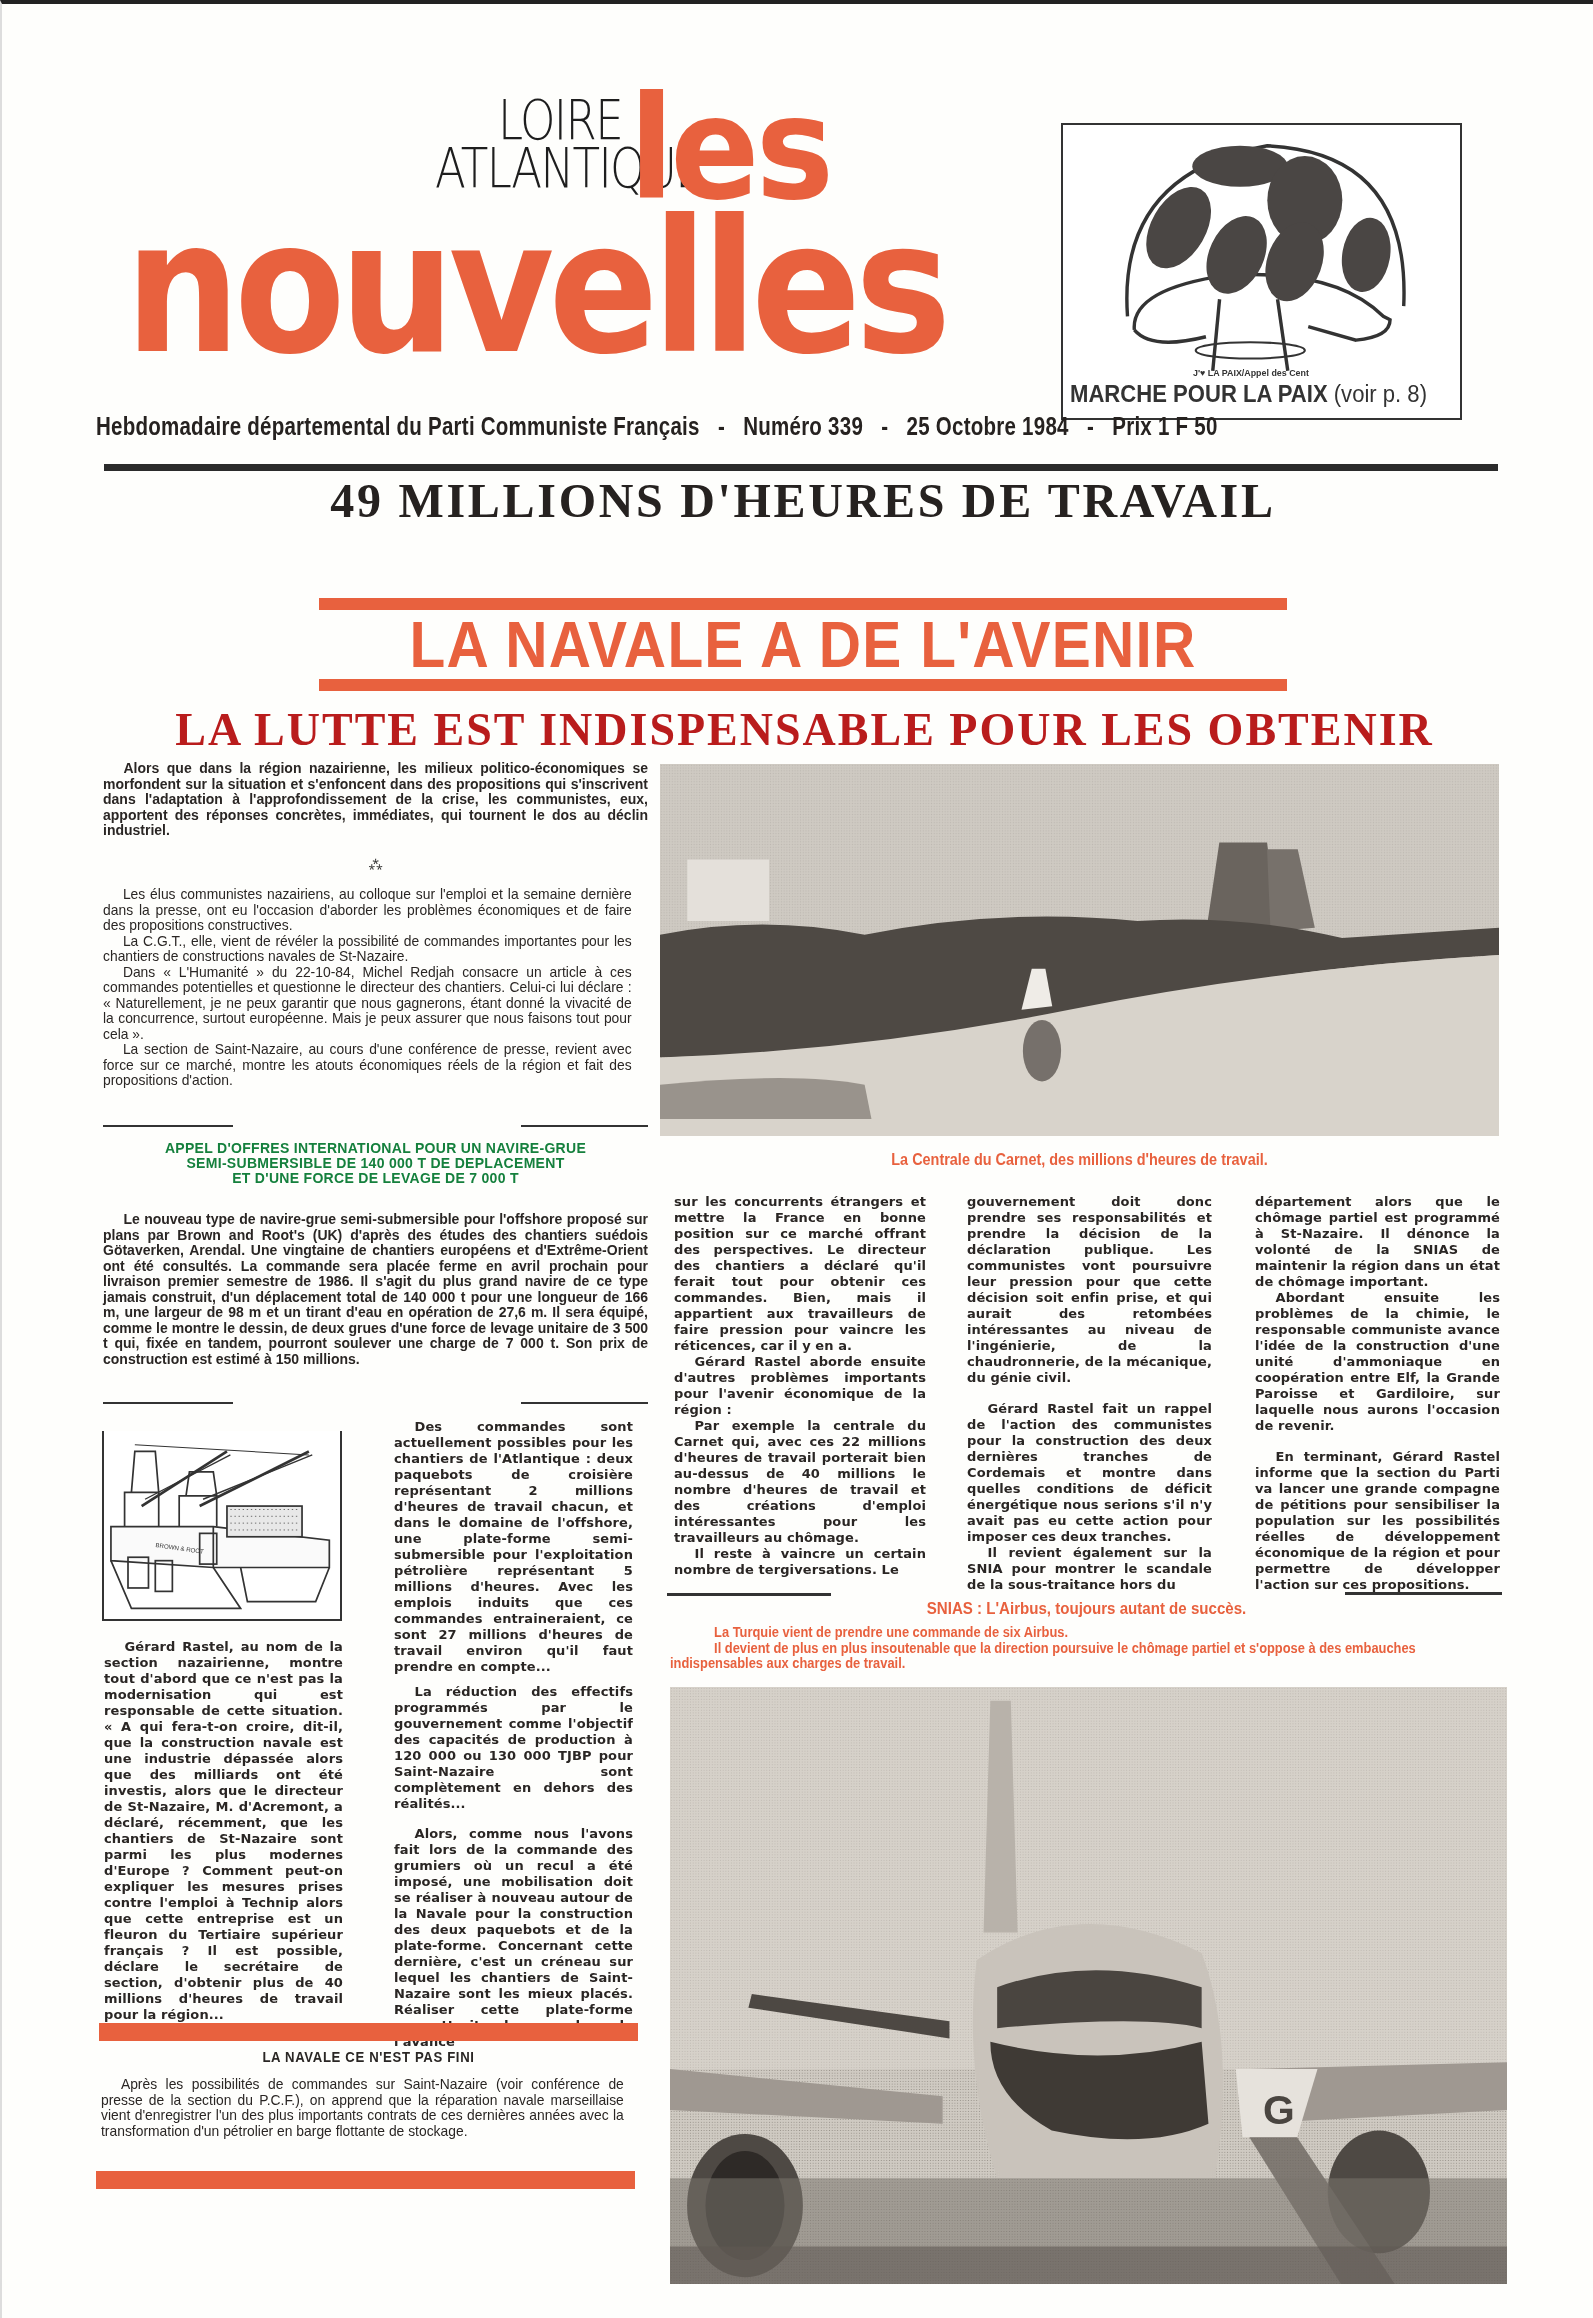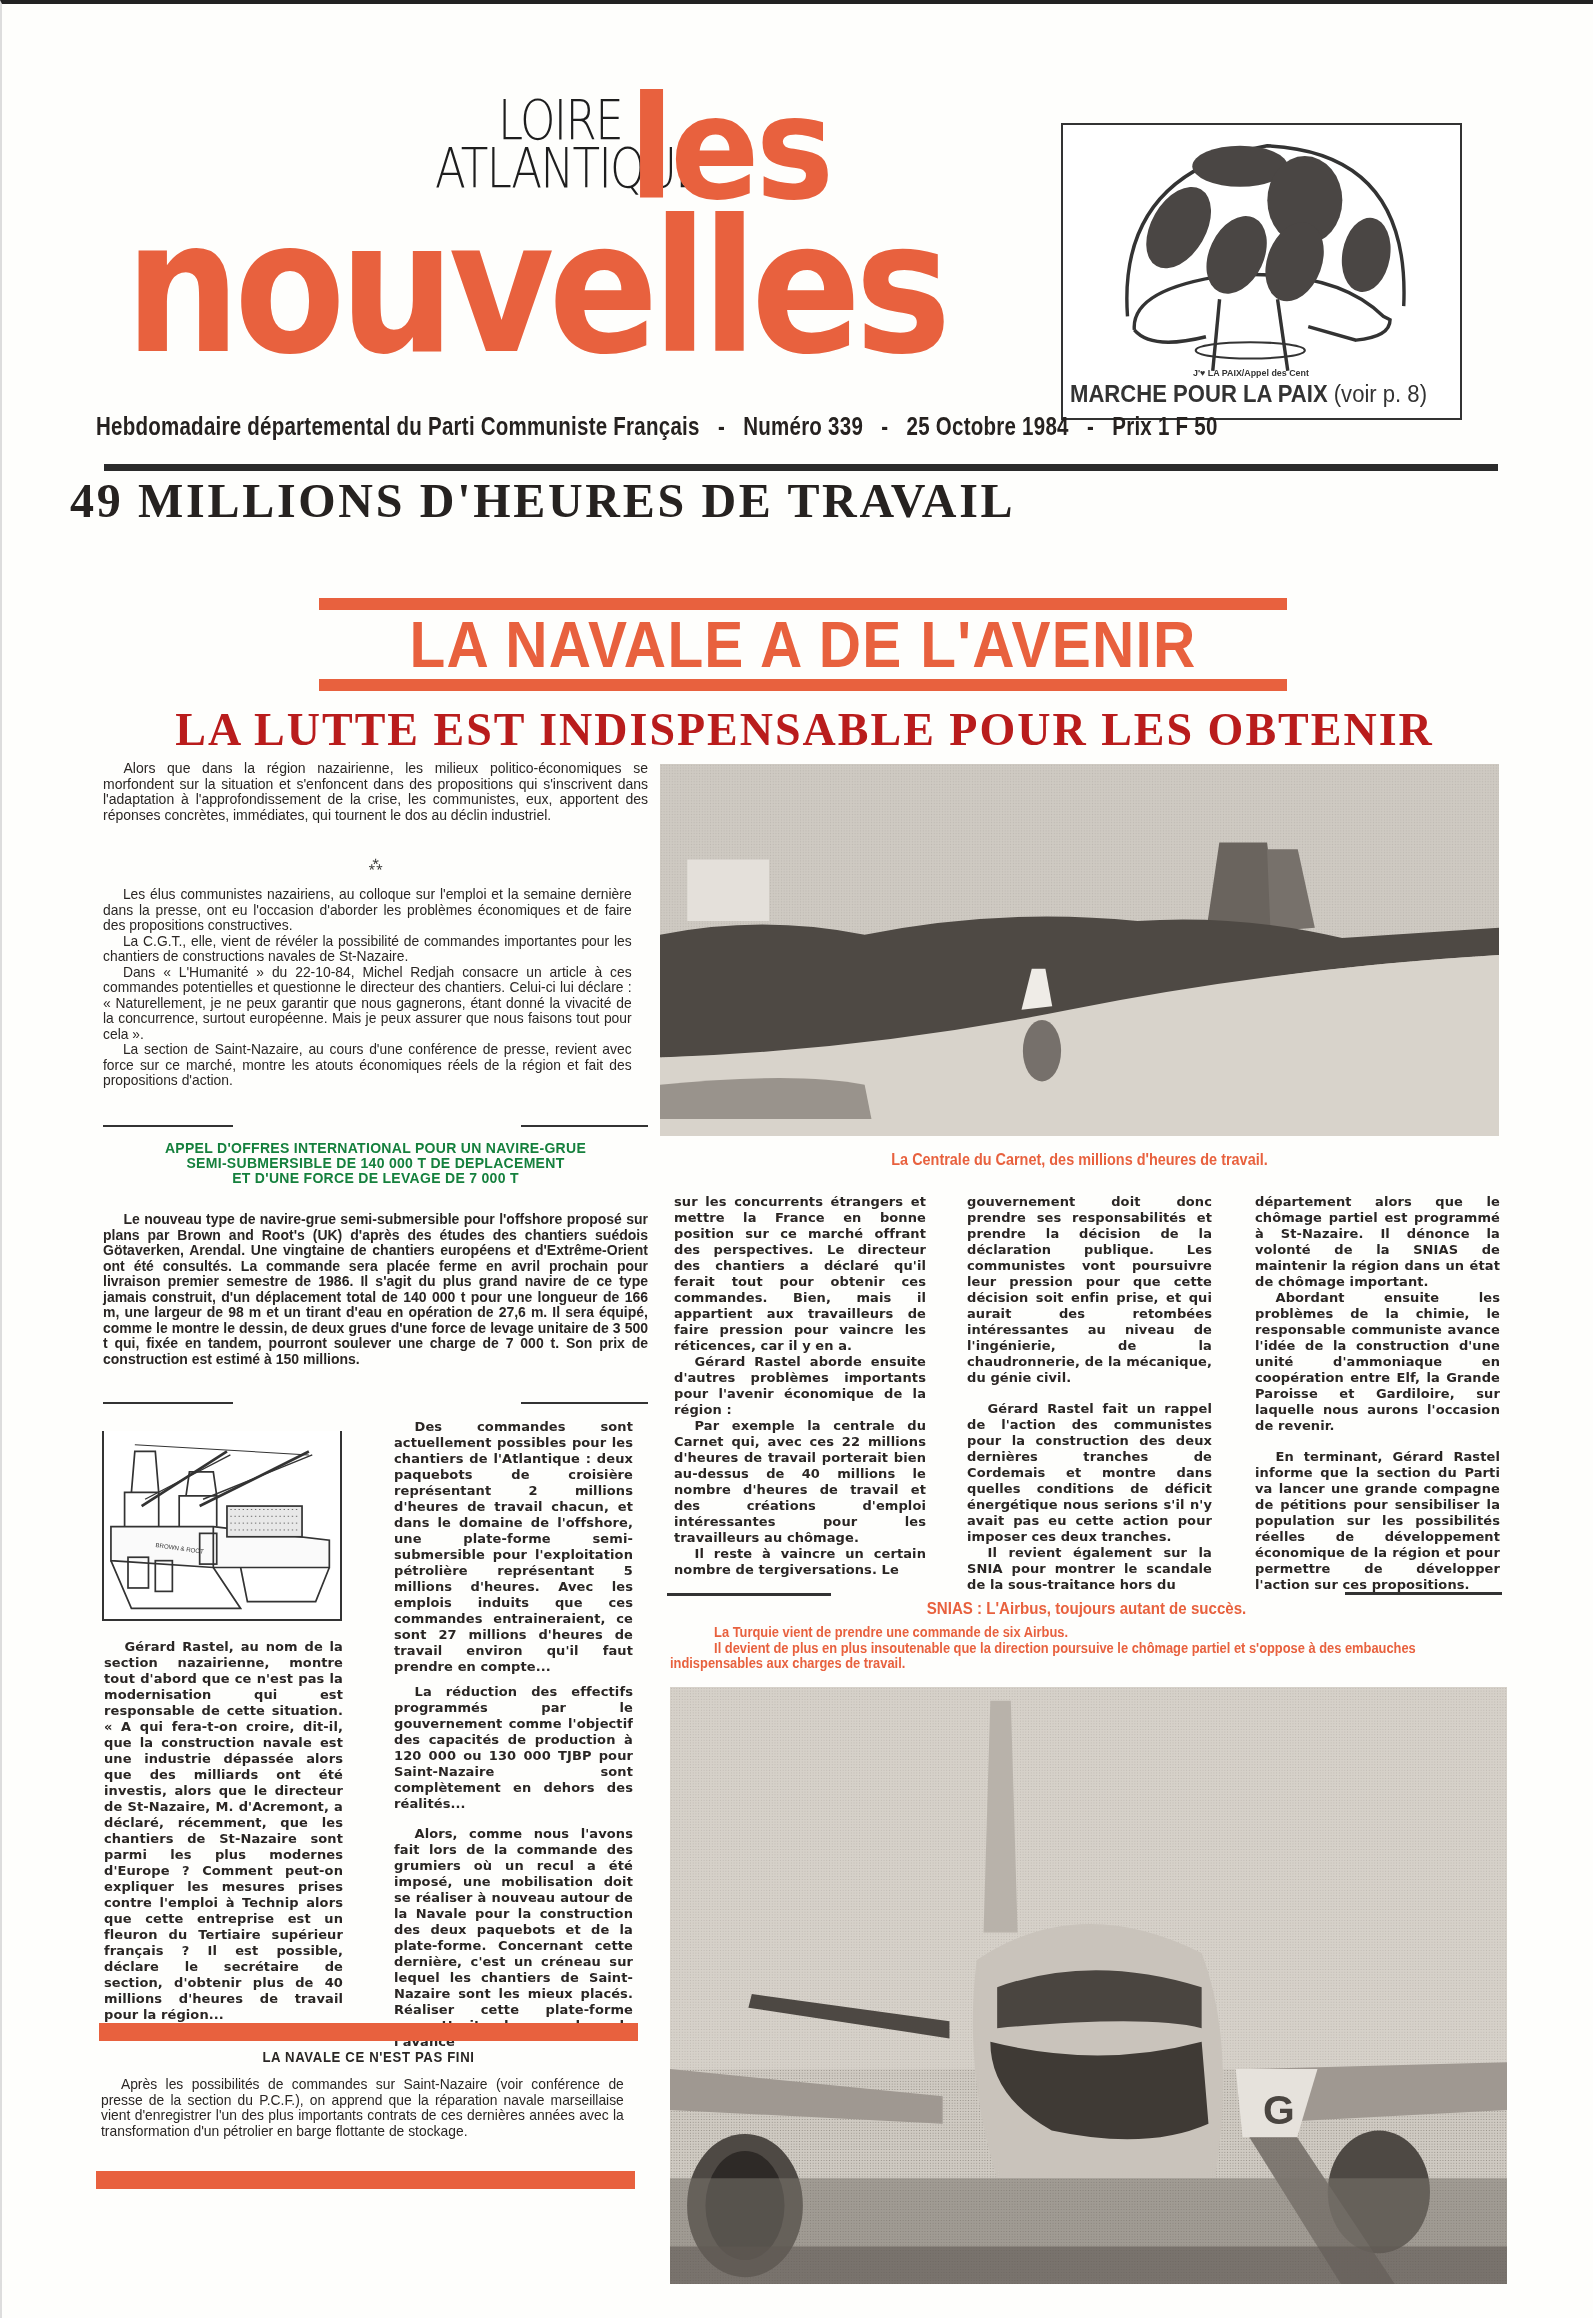--- a/index.html
+++ b/index.html
@@ -17,32 +17,32 @@
   .peace-box svg { position: absolute; left: 27px; top: 6.8px; }
   .peace-credit { position: absolute; left: 130px; top: 243px; font-size: 8.9px; font-weight: bold; color: #333; }
   .peace-title { position: absolute; left: 6.8px; top: 256px; font-size: 23px; font-weight: bold; letter-spacing: 0px; color: #333; transform: scaleX(0.96); transform-origin: left; white-space: nowrap; }
   .peace-title .light { font-weight: normal; }
 
   .tagline { left: 94px; top: 408px; width: 1404px; font-size: 25px; font-weight: bold; color: #262220; white-space: nowrap; transform: scaleX(0.82); transform-origin: left; letter-spacing: 0.3px; }
   .tagline span { margin-right: 15px; }
   .rule-top { left: 102px; top: 460px; width: 1394px; height: 6.8px; background: #2b2b2b; }
 
   
-  .hl1 { left: 68px; top: 467px; width: 1466px; font-family: "Liberation Serif", serif; font-weight: bold; font-size: 48px; line-height: 59px; letter-spacing: 2.7px; color: #262220; }
+  .hl1 { left: 68px; top: 467px; width: 1466px; text-align: center; font-family: "Liberation Serif", serif; font-weight: bold; font-size: 48px; line-height: 59px; letter-spacing: 2.7px; color: #262220; }
   .red-bar { background: #e8613e; height: 12.3px; }
   .hl-red-bar1 { left: 317px; top: 594px; width: 968px; }
   .hl-red-bar2 { left: 317px; top: 675px; width: 968px; }
   .hl-red { left: 317px; top: 603px; width: 968px; text-align: center; font-family: "Liberation Sans", sans-serif; font-weight: bold; font-size: 65px; line-height: 75px; color: #e8613e; transform: scaleX(0.9); letter-spacing: 1.4px; }
   .hl3 { left: 95px; top: 695px; width: 1415px; text-align: center; font-family: "Liberation Serif", serif; font-weight: bold; font-size: 46px; line-height: 61px; letter-spacing: 2px; color: #b91c1c; }
 
   
   .txt { font-family: "Liberation Sans", sans-serif; font-size: 13.3px; line-height: 15.5px; text-align: justify; color: #2a2624; }
   .txt p { text-indent: 20.5px; }
   .narrow { font-family: "DejaVu Sans", sans-serif; font-weight: bold; font-size: 13px; line-height: 16px; letter-spacing: 0.1px; }
-  .col-lead { left: 101px; top: 757px; width: 545px; font-weight: normal; font-size: 14px; }
+  .col-lead { left: 101px; top: 757px; width: 545px; font-weight: bold; font-size: 14px; }
   .stars { left: 101px; top: 856px; width: 545px; text-align: center; font-size: 12.3px; line-height: 9.5px; color: #333; }
   .col-lead2 { left: 101px; top: 883px; width: 545px; font-size: 14.3px; line-height: 15.5px; transform: scaleX(0.97); transform-origin: left; }
   .col-lead2 p + p { margin-top: 0; }
 
   .thin-rule { background: #333; height: 2px; }
   .box-head { left: 101px; top: 1137px; width: 545px; text-align: center; font-weight: bold; font-size: 14px; line-height: 15px; letter-spacing: 0.3px; color: #15803d; }
   .box-text { left: 101px; top: 1208px; width: 545px; font-weight: bold; font-size: 14px; line-height: 15.5px; }
 
   .figure-crane { left: 100px; top: 1427px; width: 240px; height: 190px; border-left: 2.7px solid #333; border-right: 2.7px solid #333; border-bottom: 2.7px solid #333; background: #fff; }
   .col-a { left: 102px; top: 1635px; width: 239px; }

